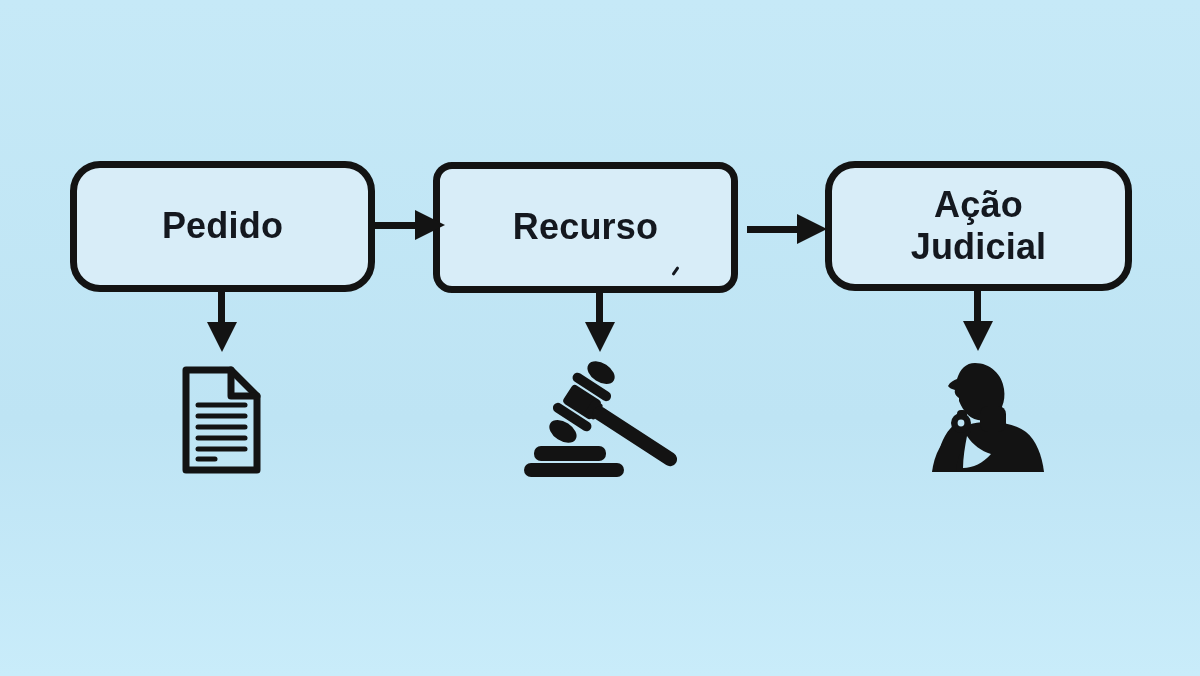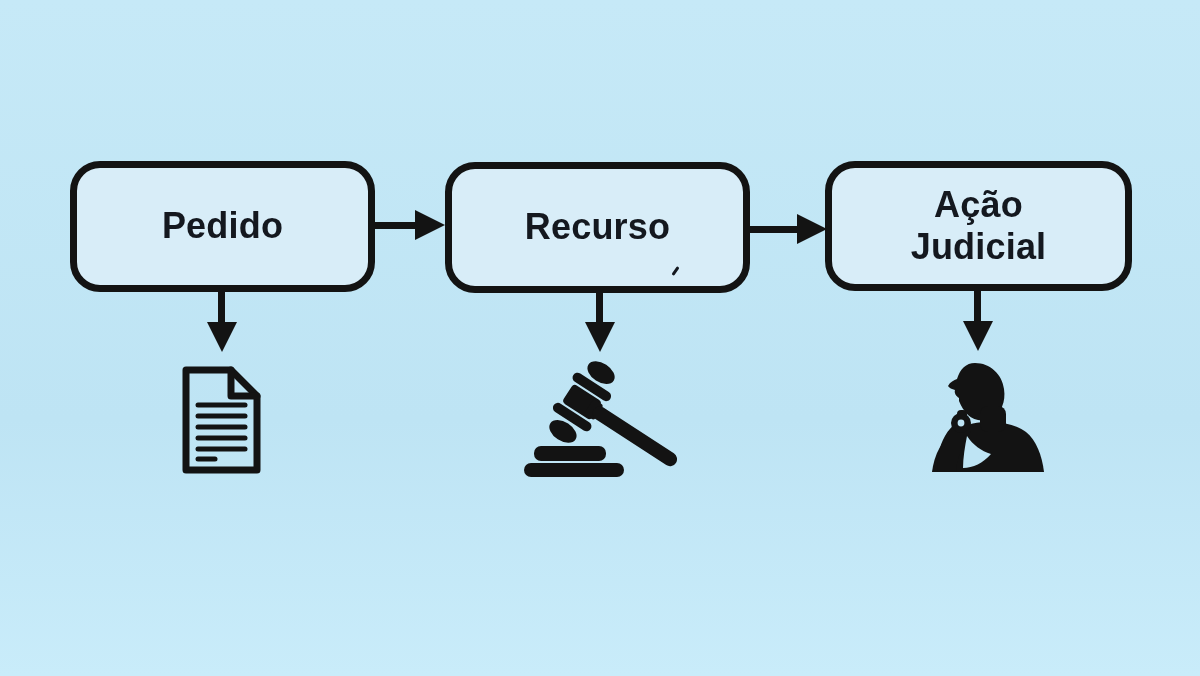--- a/index.html
+++ b/index.html
@@ -25,21 +25,21 @@
     align-items: center;
     justify-content: center;
     text-align: center;
     font-weight: bold;
     font-size: 36px;
     line-height: 1.17;
     letter-spacing: 0.2px;
     color: var(--ink);
   }
   #node-1 { left: 70px;  top: 161px; width: 305px; height: 131px; }
-  #node-2 { left: 445px; top: 162px; width: 305px; height: 131px; }
+  #node-2 { left: 433px; top: 162px; width: 305px; height: 131px; border-radius: 19px; }
   #node-3 { left: 825px; top: 161px; width: 307px; height: 130px; }
 
   .h-line, .v-line {
     position: absolute;
     background: var(--line);
   }
   .h-line { height: 7px; }
   .v-line { width: 7px; }
 
   .head-right {

